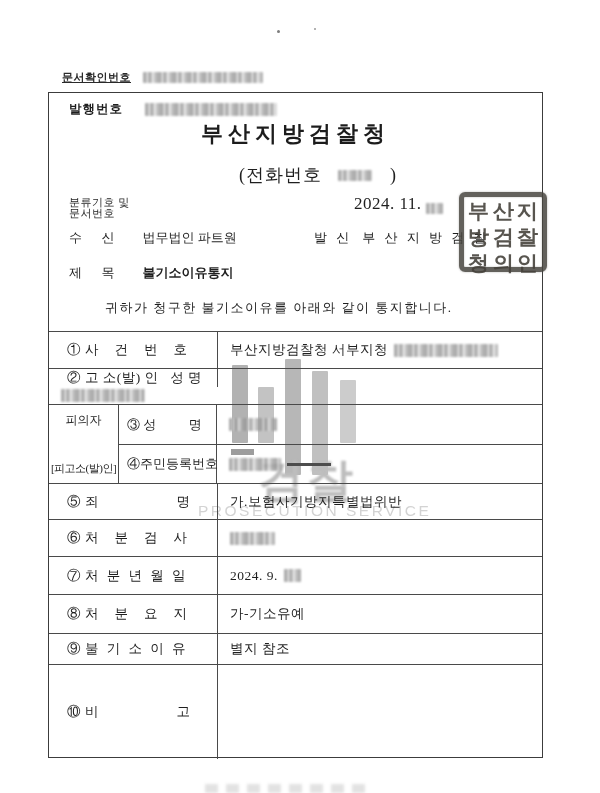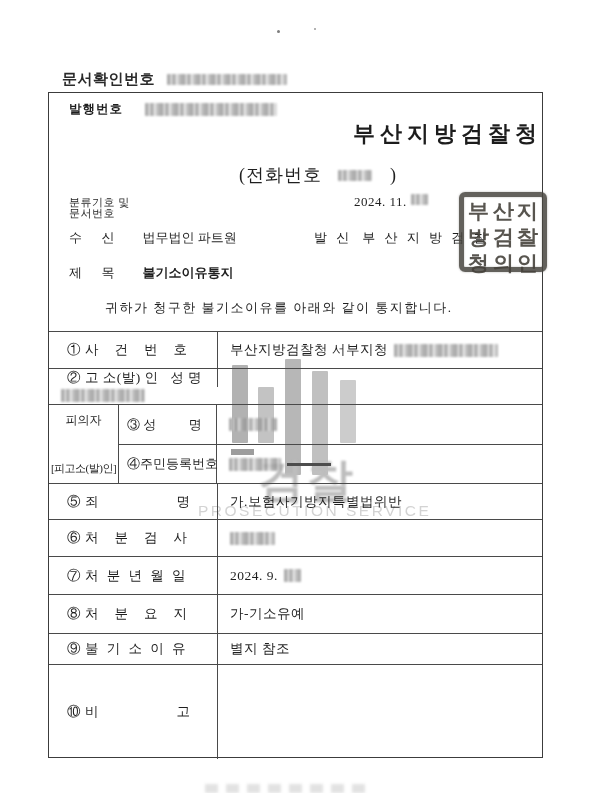--- a/index.html
+++ b/index.html
@@ -1,40 +1,40 @@
 <!DOCTYPE html>
 <html><head>
 <meta charset="utf-8">
 <style>
   html,body{margin:0;padding:0;background:#ffffff;}
   .page{position:relative;width:600px;height:793px;background:#ffffff;overflow:hidden;
         font-family:"Liberation Serif","DejaVu Serif",serif;color:#1f1f1f;}
 
   
-  .doc-check{position:absolute;left:62px;top:70px;font-size:15px;font-weight:700;
-             letter-spacing:.5px;color:#2a2a2a;display:flex;align-items:center;gap:12px;}
+  .doc-check{position:absolute;left:62px;top:70px;font-size:11px;font-weight:700;
+             letter-spacing:.5px;color:#2a2a2a;display:flex;align-items:center;gap:12px;text-decoration:underline;}
 
   
   .redact{display:inline-block;height:11px;border-radius:1px;vertical-align:middle;
           background:repeating-linear-gradient(90deg,#979797 0 3px,#c6c6c6 3px 6px,#8b8b8b 6px 8px,#d2d2d2 8px 12px,#a5a5a5 12px 15px);
           filter:blur(1.3px);opacity:.8;}
   .redact.tall{height:13px;}
 
   
   .doc-box{position:absolute;left:48px;top:92px;width:495px;height:666px;
            border:1.6px solid #3c3c3c;box-sizing:border-box;z-index:2;}
   .issue-line{position:absolute;left:20px;top:8px;font-size:12.5px;font-weight:700;
               letter-spacing:1px;display:flex;align-items:center;gap:22px;}
-  .agency-title{position:absolute;left:0;top:26px;width:100%;text-align:right;
+  .agency-title{position:absolute;left:0;top:26px;width:100%;text-align:center;
                 font-size:22px;font-weight:600;letter-spacing:5px;color:#1c1c1c;}
   .phone-line{position:absolute;left:190px;top:70px;font-size:18px;letter-spacing:1px;
               display:flex;align-items:center;}
   .class-label{position:absolute;left:20px;top:96px;font-size:11px;line-height:11px;letter-spacing:.5px;margin-top:8px;}
-  .issue-date{position:absolute;left:305px;top:101px;font-size:13px;letter-spacing:.5px;
-              display:flex;align-items:flex-start;gap:4px;}
+  .issue-date{position:absolute;left:305px;top:101px;font-size:17px;letter-spacing:.5px;
+              display:flex;align-items:flex-end;gap:4px;}
   .recv-line{position:absolute;left:20px;top:136px;font-size:13px;display:flex;}
   .send-part{position:absolute;left:265px;top:136px;font-size:13px;display:flex;}
   .subj-line{position:absolute;left:20px;top:171px;font-size:13px;display:flex;}
   .pre{white-space:pre;}
   .lab-gap{display:inline-block;width:28px;}
   .bold{font-weight:700;}
   .notice{position:absolute;left:56px;top:206px;font-size:13px;letter-spacing:1.5px;}
 
   
   .tbl{position:absolute;left:0;top:238px;width:100%;height:428px;box-sizing:border-box;z-index:2;}

